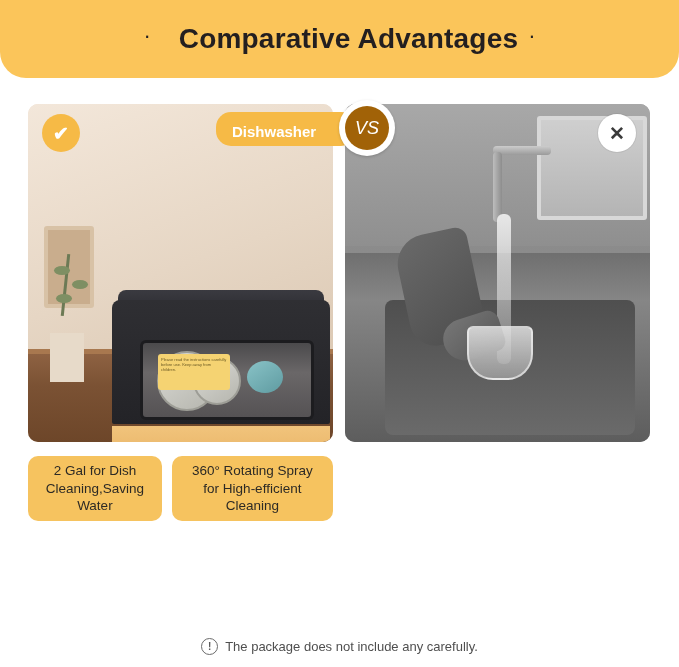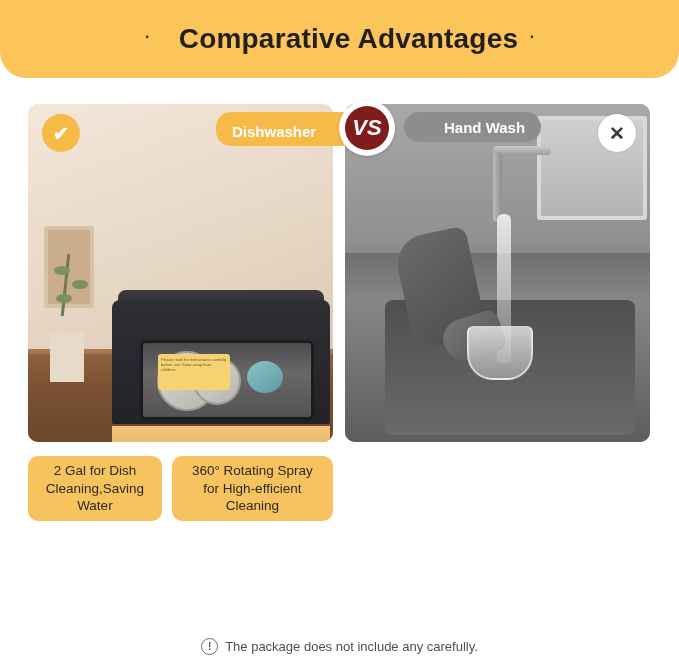--- a/index.html
+++ b/index.html
@@ -264,24 +264,24 @@
     background: #ffffff;
     display: flex;
     align-items: center;
     justify-content: center;
     box-shadow: 0 1px 3px rgba(0,0,0,.18);
   }
   .vs-inner {
     width: 44px;
     height: 44px;
     border-radius: 50%;
-    background: #7f1d1d;
+    background: #a16207;
     color: #ffffff;
-    font-size: 22px;
-    font-weight: bold;
+    font-size: 18px;
+    font-weight: normal;
     font-style: italic;
     display: flex;
     align-items: center;
     justify-content: center;
   }
 
   
   .features {
     margin-top: 14px;
     display: flex;
@@ -400,21 +400,20 @@
       <div class="r-cup"></div>
 
       <div class="badge badge-x">✕</div>
     </div>
 
   </div>
 </div>
 
 <div class="labels-row">
   <div class="pill pill-left">Dishwasher</div>
-  <div class="pill pill-right">Hand Wash</div>
   <div class="vs-circle">
     <div class="vs-inner">VS</div>
   </div>
 </div>
 
 <div class="footer">
   <span class="info-icon">!</span>
   <span>The package does not include any carefully.</span>
 </div>
 

